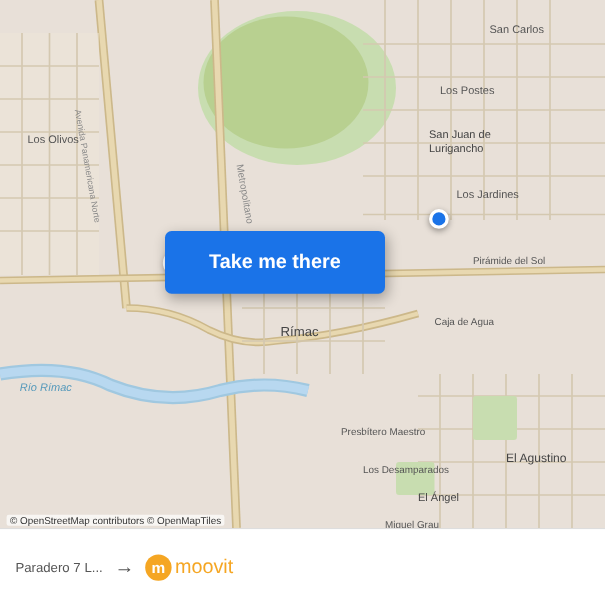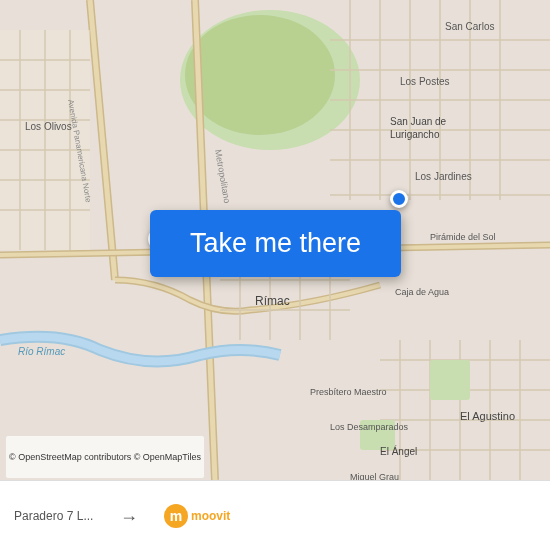--- a/index.html
+++ b/index.html
@@ -27,22 +27,22 @@
 
     #take-me-there-btn {
       position: absolute;
       top: 210px;
       left: 150px;
       background-color: #1a73e8;
       color: white;
       border: none;
       border-radius: 6px;
       padding: 18px 40px;
-      font-size: 27px;
-      font-weight: normal;
+      font-size: 18px;
+      font-weight: bold;
       cursor: pointer;
       box-shadow: 2px 4px 12px rgba(0,0,0,0.3);
       white-space: nowrap;
     }
 
     #destination-dot {
       position: absolute;
       top: 190px;
       left: 390px;
       width: 18px;
@@ -71,33 +71,33 @@
       box-shadow: 0 2px 6px rgba(0,0,0,0.4);
     }
 
     #osm-attribution {
       position: absolute;
       bottom: 2px;
       left: 6px;
       font-size: 9px;
       color: #333;
       background: rgba(255,255,255,0.7);
-      padding: 16px 3px;
+      padding: 0 3px;
       border-radius: 2px;
     }
 
     #bottom-bar {
       width: 550px;
       height: 70px;
       background-color: #ffffff;
       border-top: 1px solid #ddd;
       display: flex;
       align-items: center;
       padding: 0 14px;
-      gap: 26px;
+      gap: 10px;
     }
 
     #from-label {
       font-size: 12px;
       color: #555;
       min-width: 80px;
       font-weight: 500;
     }
 
     #arrow-icon {
@@ -126,22 +126,22 @@
       border-radius: 50%;
       display: flex;
       align-items: center;
       justify-content: center;
       color: white;
       font-weight: bold;
       font-size: 14px;
     }
 
     .moovit-text {
-      font-size: 12px;
-      font-weight: bold;
+      font-size: 18px;
+      font-weight: normal;
       color: #f5a623;
     }
   </style>
 </head>
 <body>
 
 <div id="map-container">
   <svg id="map-svg" viewBox="0 0 550 480" xmlns="http://www.w3.org/2000/svg">
 
     <rect width="550" height="480" fill="#e8e0d8"></rect>

